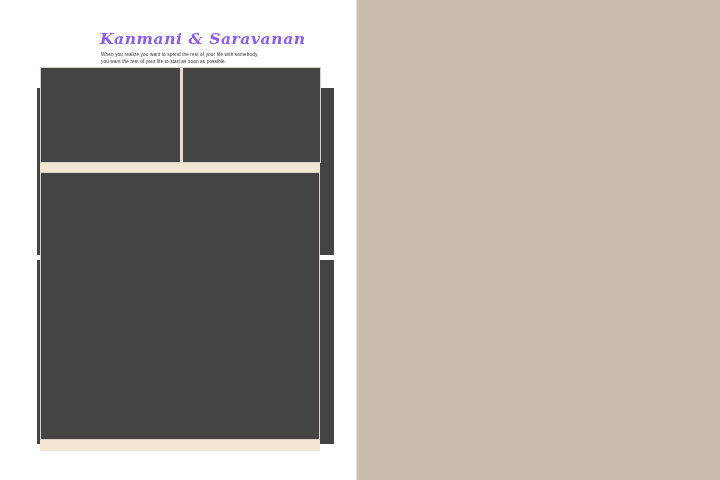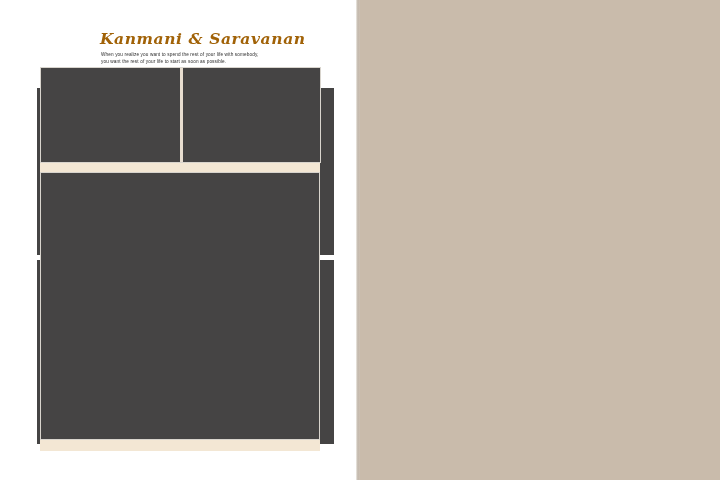--- a/index.html
+++ b/index.html
@@ -31,21 +31,21 @@
     top: 31px;
     width: 190px;
   }
   .couple-title {
     font-family: "DejaVu Serif", "Liberation Serif", serif;
     font-style: italic;
     font-weight: 700;
     font-size: 15.5px;
     line-height: 1;
     letter-spacing: 0.6px;
-    color: #a16207;
+    color: #8b5cf6;
     white-space: nowrap;
     margin: 0 0 4px 4px;
   }
   .quote-line {
     font-family: "Liberation Sans", sans-serif;
     font-size: 4.7px;
     line-height: 1.55;
     letter-spacing: 0.12px;
     color: #2c2c2c;
     margin: 0 0 0 5px;

